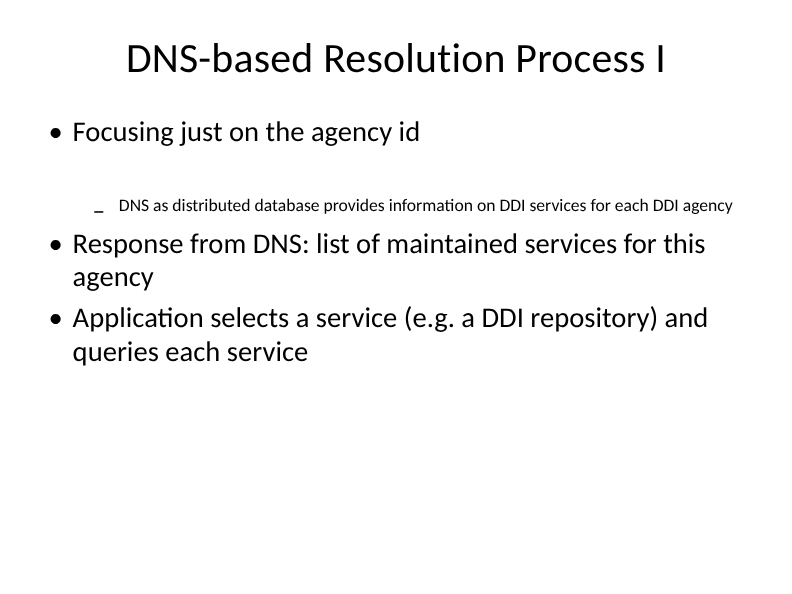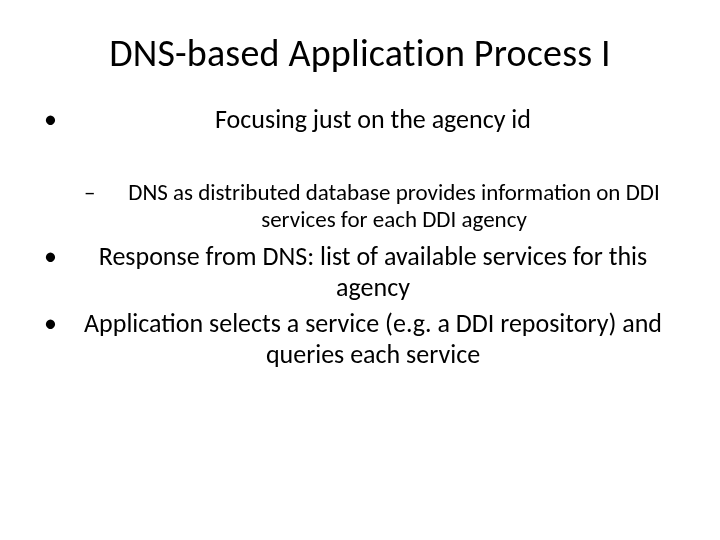--- a/index.html
+++ b/index.html
@@ -21,21 +21,20 @@
     font-size: 38px;
     text-align: center;
     margin: 10px 0 28px 0;
     font-weight: 400;
     letter-spacing: 0.2px;
   }
   ul.level1 {
     list-style: none;
     padding: 0;
     margin: 0;
-    text-align: center;
   }
   ul.level1 > li {
     position: relative;
     padding-left: 26px;
     font-size: 26px;
     line-height: 1.18;
     margin-bottom: 6px;
   }
   ul.level1 > li::before {
     content: "•";
@@ -46,47 +45,47 @@
   }
   ul.level2 {
     list-style: none;
     padding: 0;
     margin: 3px 0 8px 0;
   }
   ul.level2 > li {
     position: relative;
     padding-left: 30px;
     margin-left: 12px;
-    font-size: 23px;
+    font-size: 16px;
     line-height: 1.18;
     margin-top: 44px;
   }
   ul.level2 > li::before {
     content: "–";
     position: absolute;
     left: 6px;
     top: 0;
     font-size: 23px;
   }
 </style>
 </head>
 <body>
 
 <div class="slide">
-  <h1 class="title">DNS-based Application Process I</h1>
+  <h1 class="title">DNS-based Resolution Process I</h1>
 
   <ul class="level1">
     <li>
       <span>Focusing just on the agency id</span>
       <ul class="level2">
         <li>
           <span>DNS as distributed database provides information on DDI services for each DDI agency</span>
         </li>
       </ul>
     </li>
     <li>
-      <span>Response from DNS: list of available services for this agency</span>
+      <span>Response from DNS: list of maintained services for this agency</span>
     </li>
     <li>
       <span>Application selects a service (e.g. a DDI repository) and queries each service</span>
     </li>
   </ul>
 </div>
 
 </body></html>

